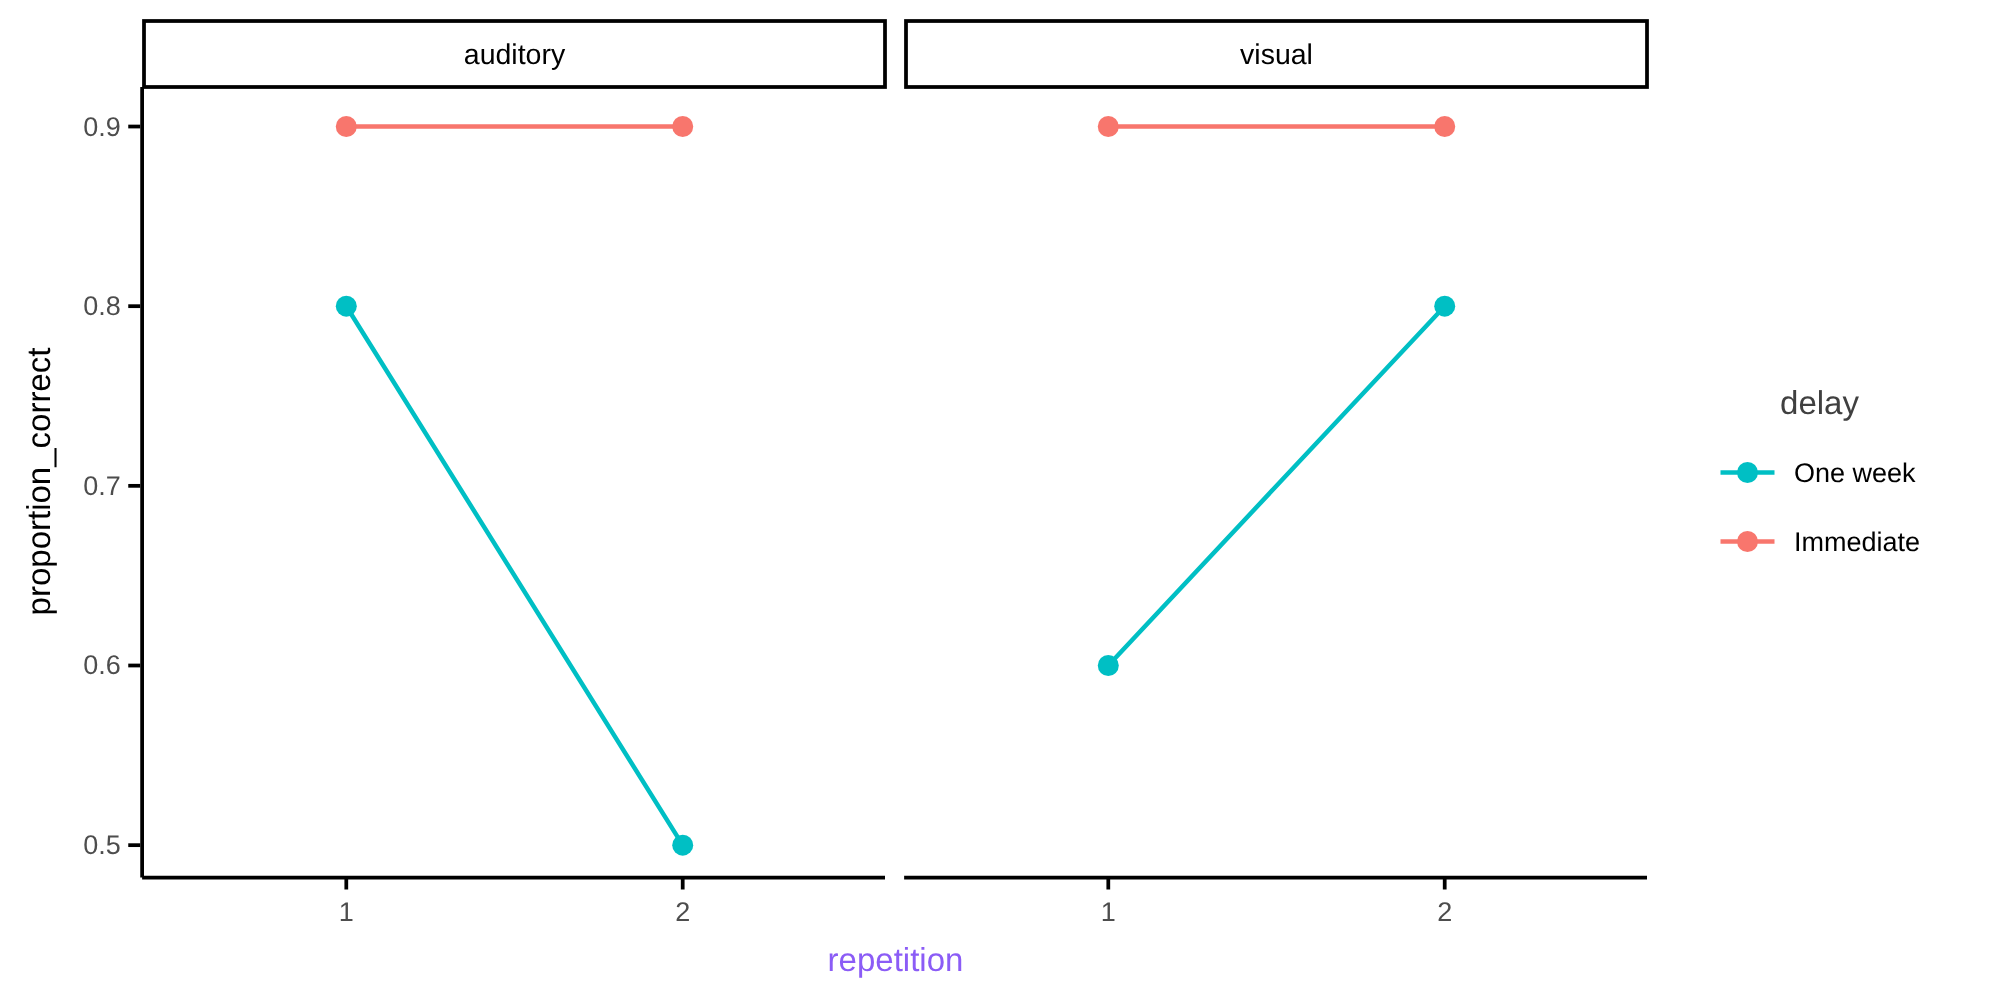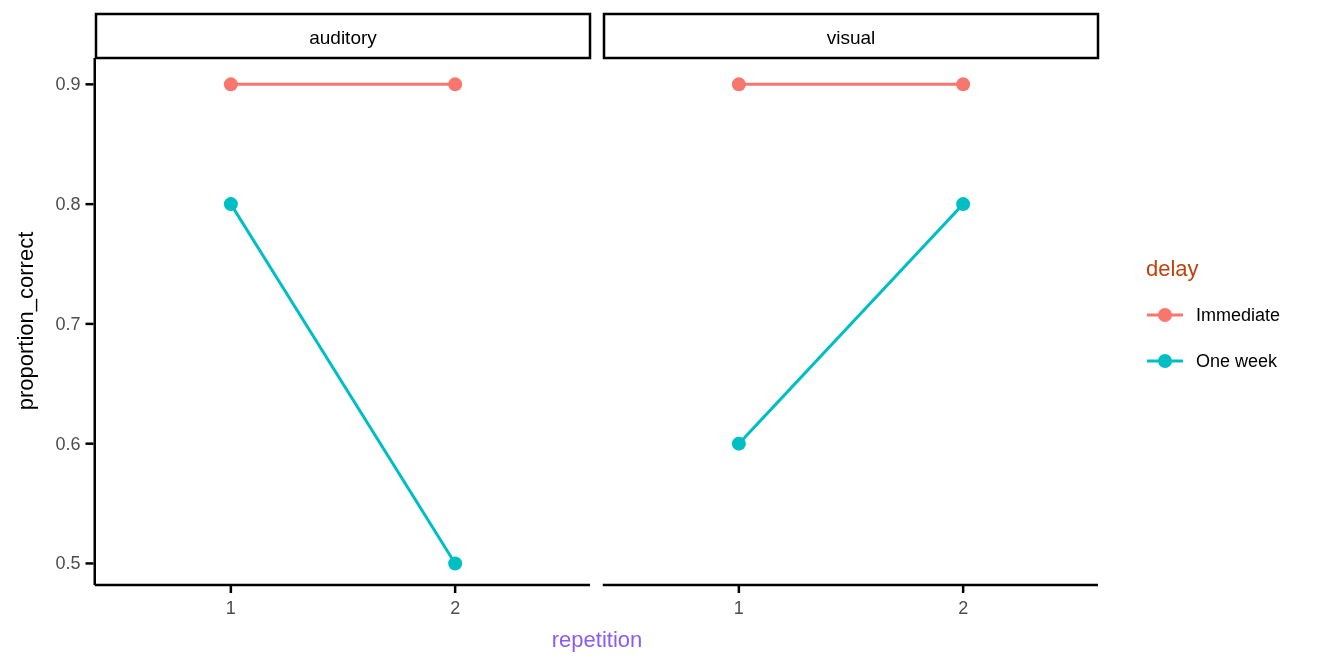--- a/index.html
+++ b/index.html
@@ -4,20 +4,21 @@
 <style>
   * { margin: 0; padding: 0; box-sizing: border-box; }
   html, body { background: #ffffff; }
   .figure {
     position: relative;
     width: 1344px;
     height: 672px;
     background: #ffffff;
     font-family: "Liberation Sans", "DejaVu Sans", sans-serif;
     overflow: hidden;
+    text-align: center;
   }
   .chart-svg { position: absolute; left: 0; top: 0; }
   .axis-title-y {
     position: absolute;
     left: 26px;
     top: 321px;
     transform: translate(-50%, -50%) rotate(-90deg);
     font-size: 22px;
     color: #000000;
     white-space: nowrap;
@@ -31,21 +32,21 @@
     color: #8b5cf6;
     white-space: nowrap;
   }
   .legend {
     position: absolute;
     left: 1146px;
     top: 256px;
   }
   .legend-title {
     font-size: 22px;
-    color: #c2410c;
+    color: #404040;
     margin-bottom: 18px;
   }
   .legend-item {
     display: flex;
     align-items: center;
     margin-bottom: 16px;
     height: 30px;
   }
   .legend-key { width: 38px; height: 26px; flex: 0 0 auto; }
   .legend-label {
@@ -101,27 +102,27 @@
 
   <div class="axis-title-y">proportion_correct</div>
 
   <div class="axis-title-x">repetition</div>
 
   <div class="legend">
     <div class="legend-title">delay</div>
     <div id="legend-items">
         <div class="legend-item">
           <svg class="legend-key" width="38" height="26">
+            <line x1="1" x2="37" y1="13" y2="13" stroke="#00BFC4" stroke-width="3"></line>
+            <circle cx="19" cy="13" r="7" fill="#00BFC4"></circle>
+          </svg>
+          <span class="legend-label">One week</span>
+        </div>
+        <div class="legend-item">
+          <svg class="legend-key" width="38" height="26">
             <line x1="1" x2="37" y1="13" y2="13" stroke="#F8766D" stroke-width="3"></line>
             <circle cx="19" cy="13" r="7" fill="#F8766D"></circle>
           </svg>
           <span class="legend-label">Immediate</span>
-        </div>
-        <div class="legend-item">
-          <svg class="legend-key" width="38" height="26">
-            <line x1="1" x2="37" y1="13" y2="13" stroke="#00BFC4" stroke-width="3"></line>
-            <circle cx="19" cy="13" r="7" fill="#00BFC4"></circle>
-          </svg>
-          <span class="legend-label">One week</span>
         </div>
       </div>
   </div>
 </div>
 
 </body></html>

